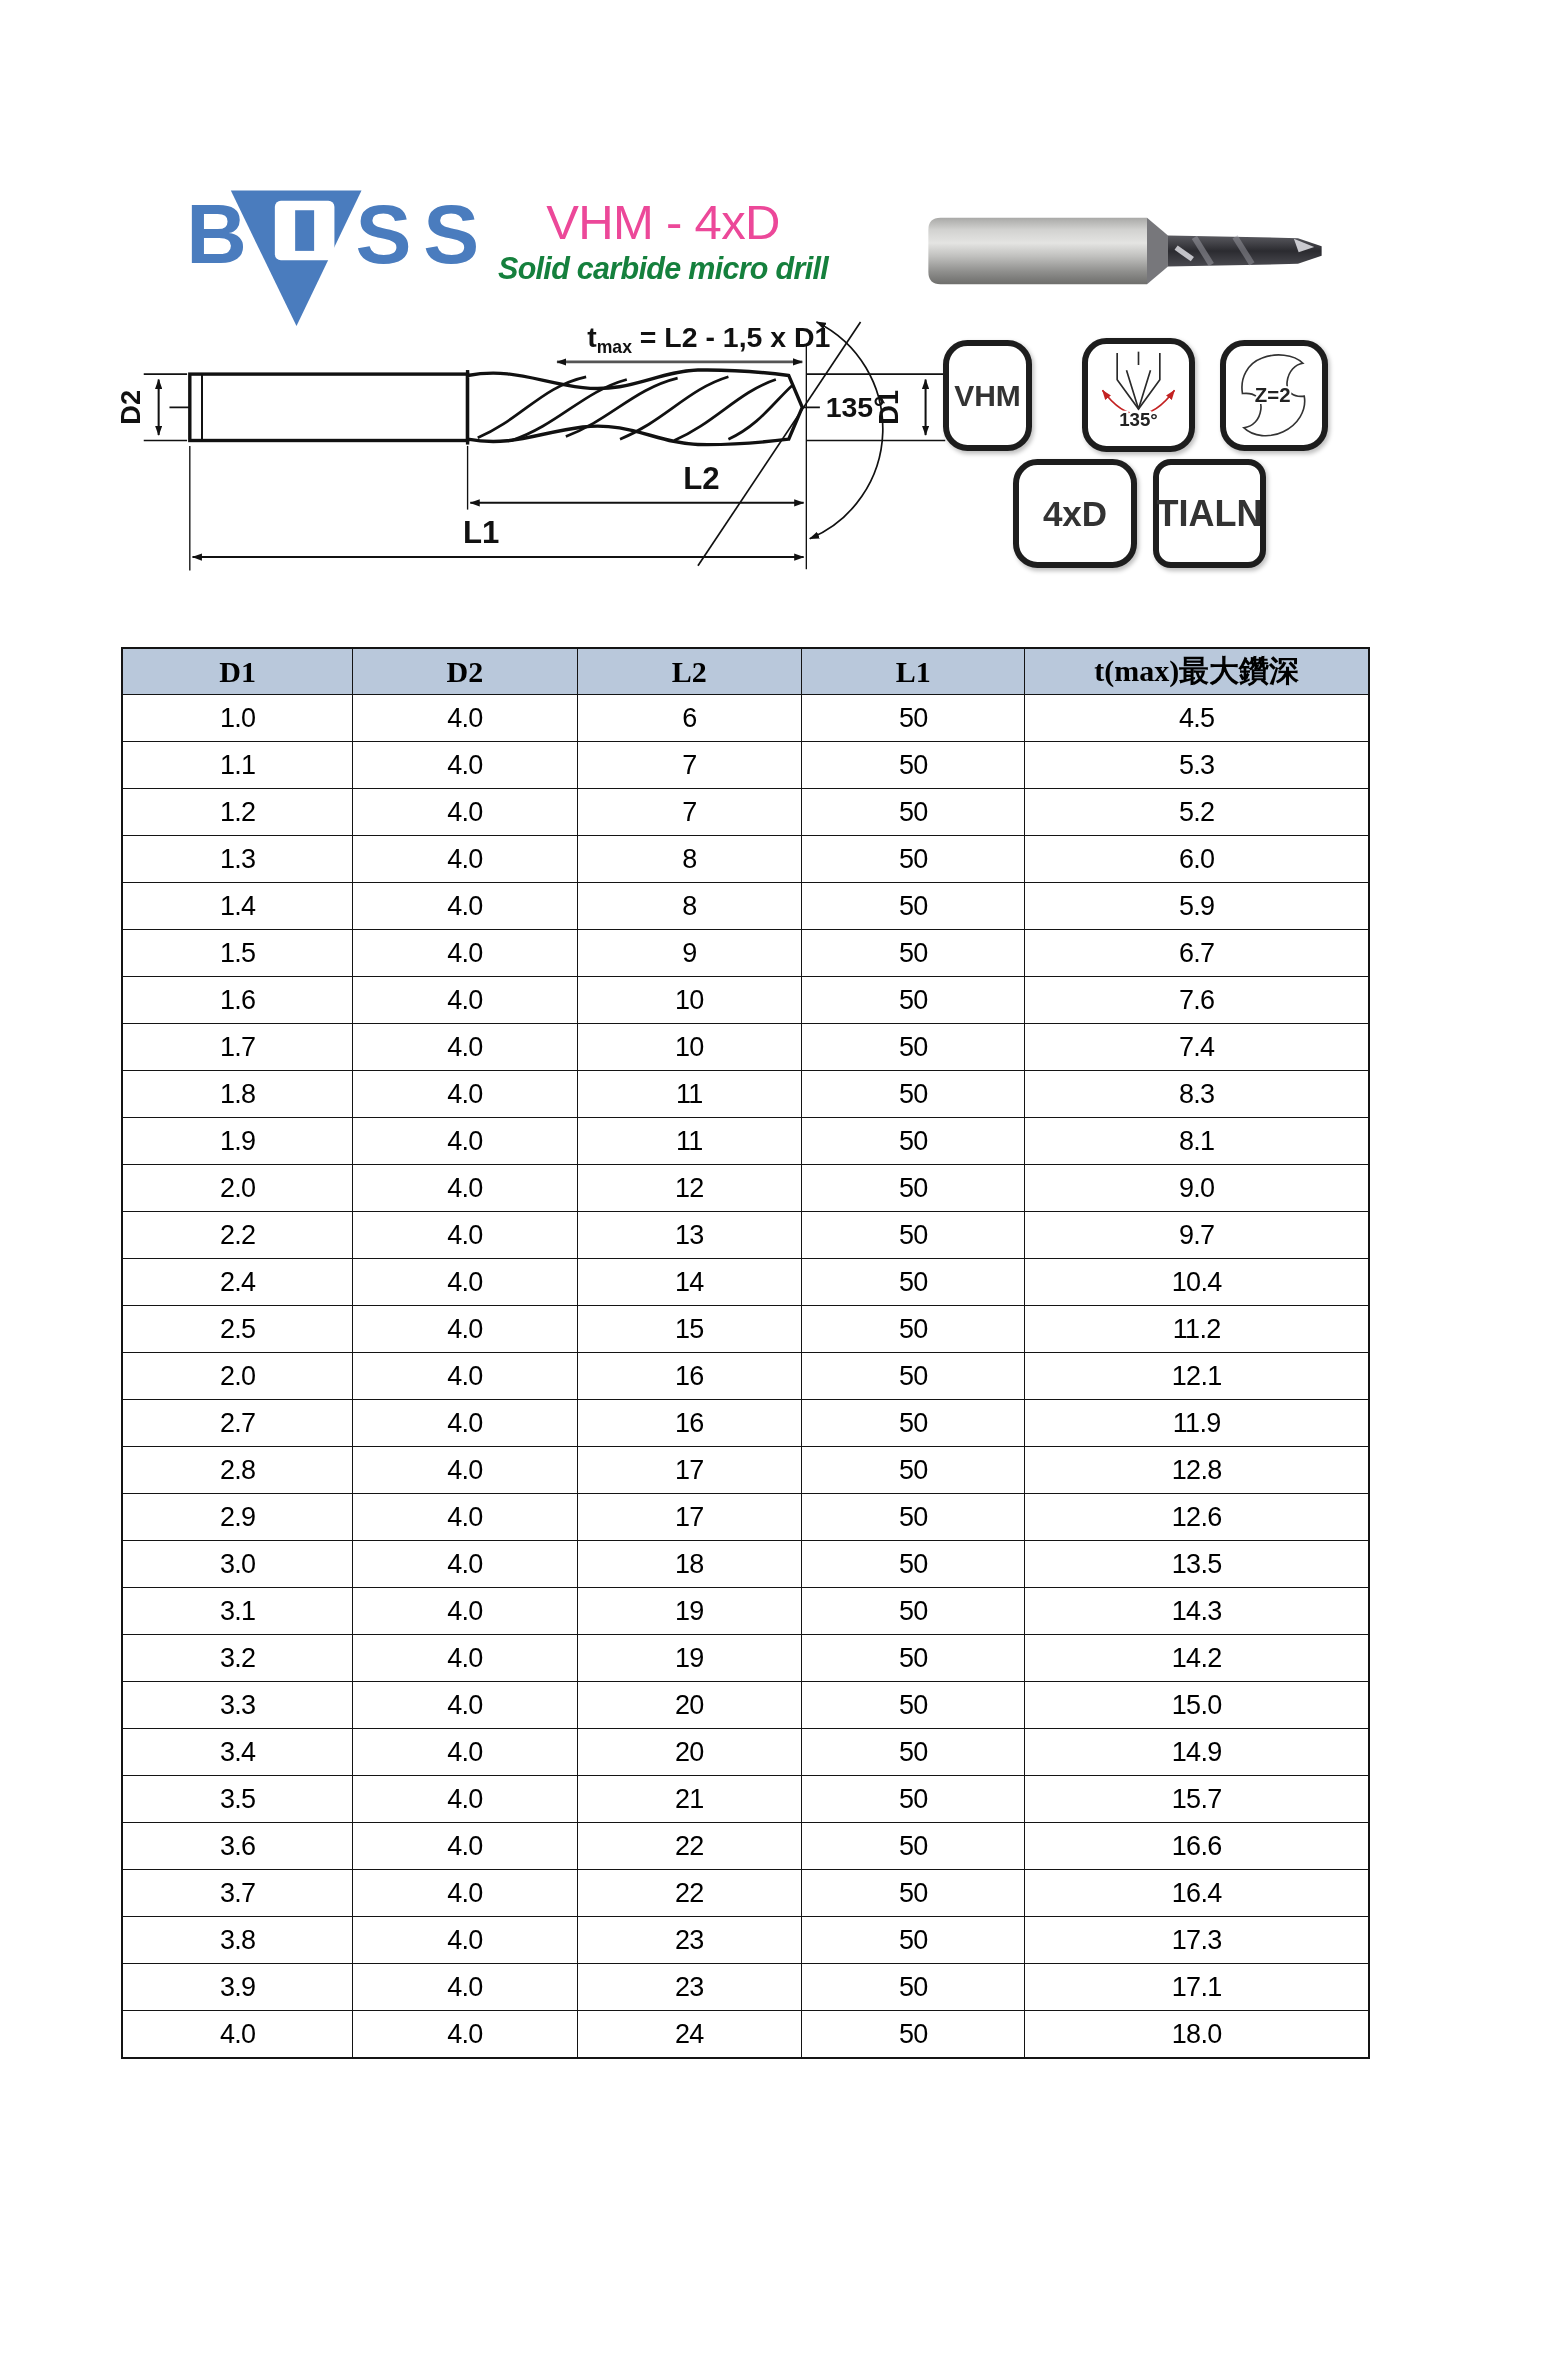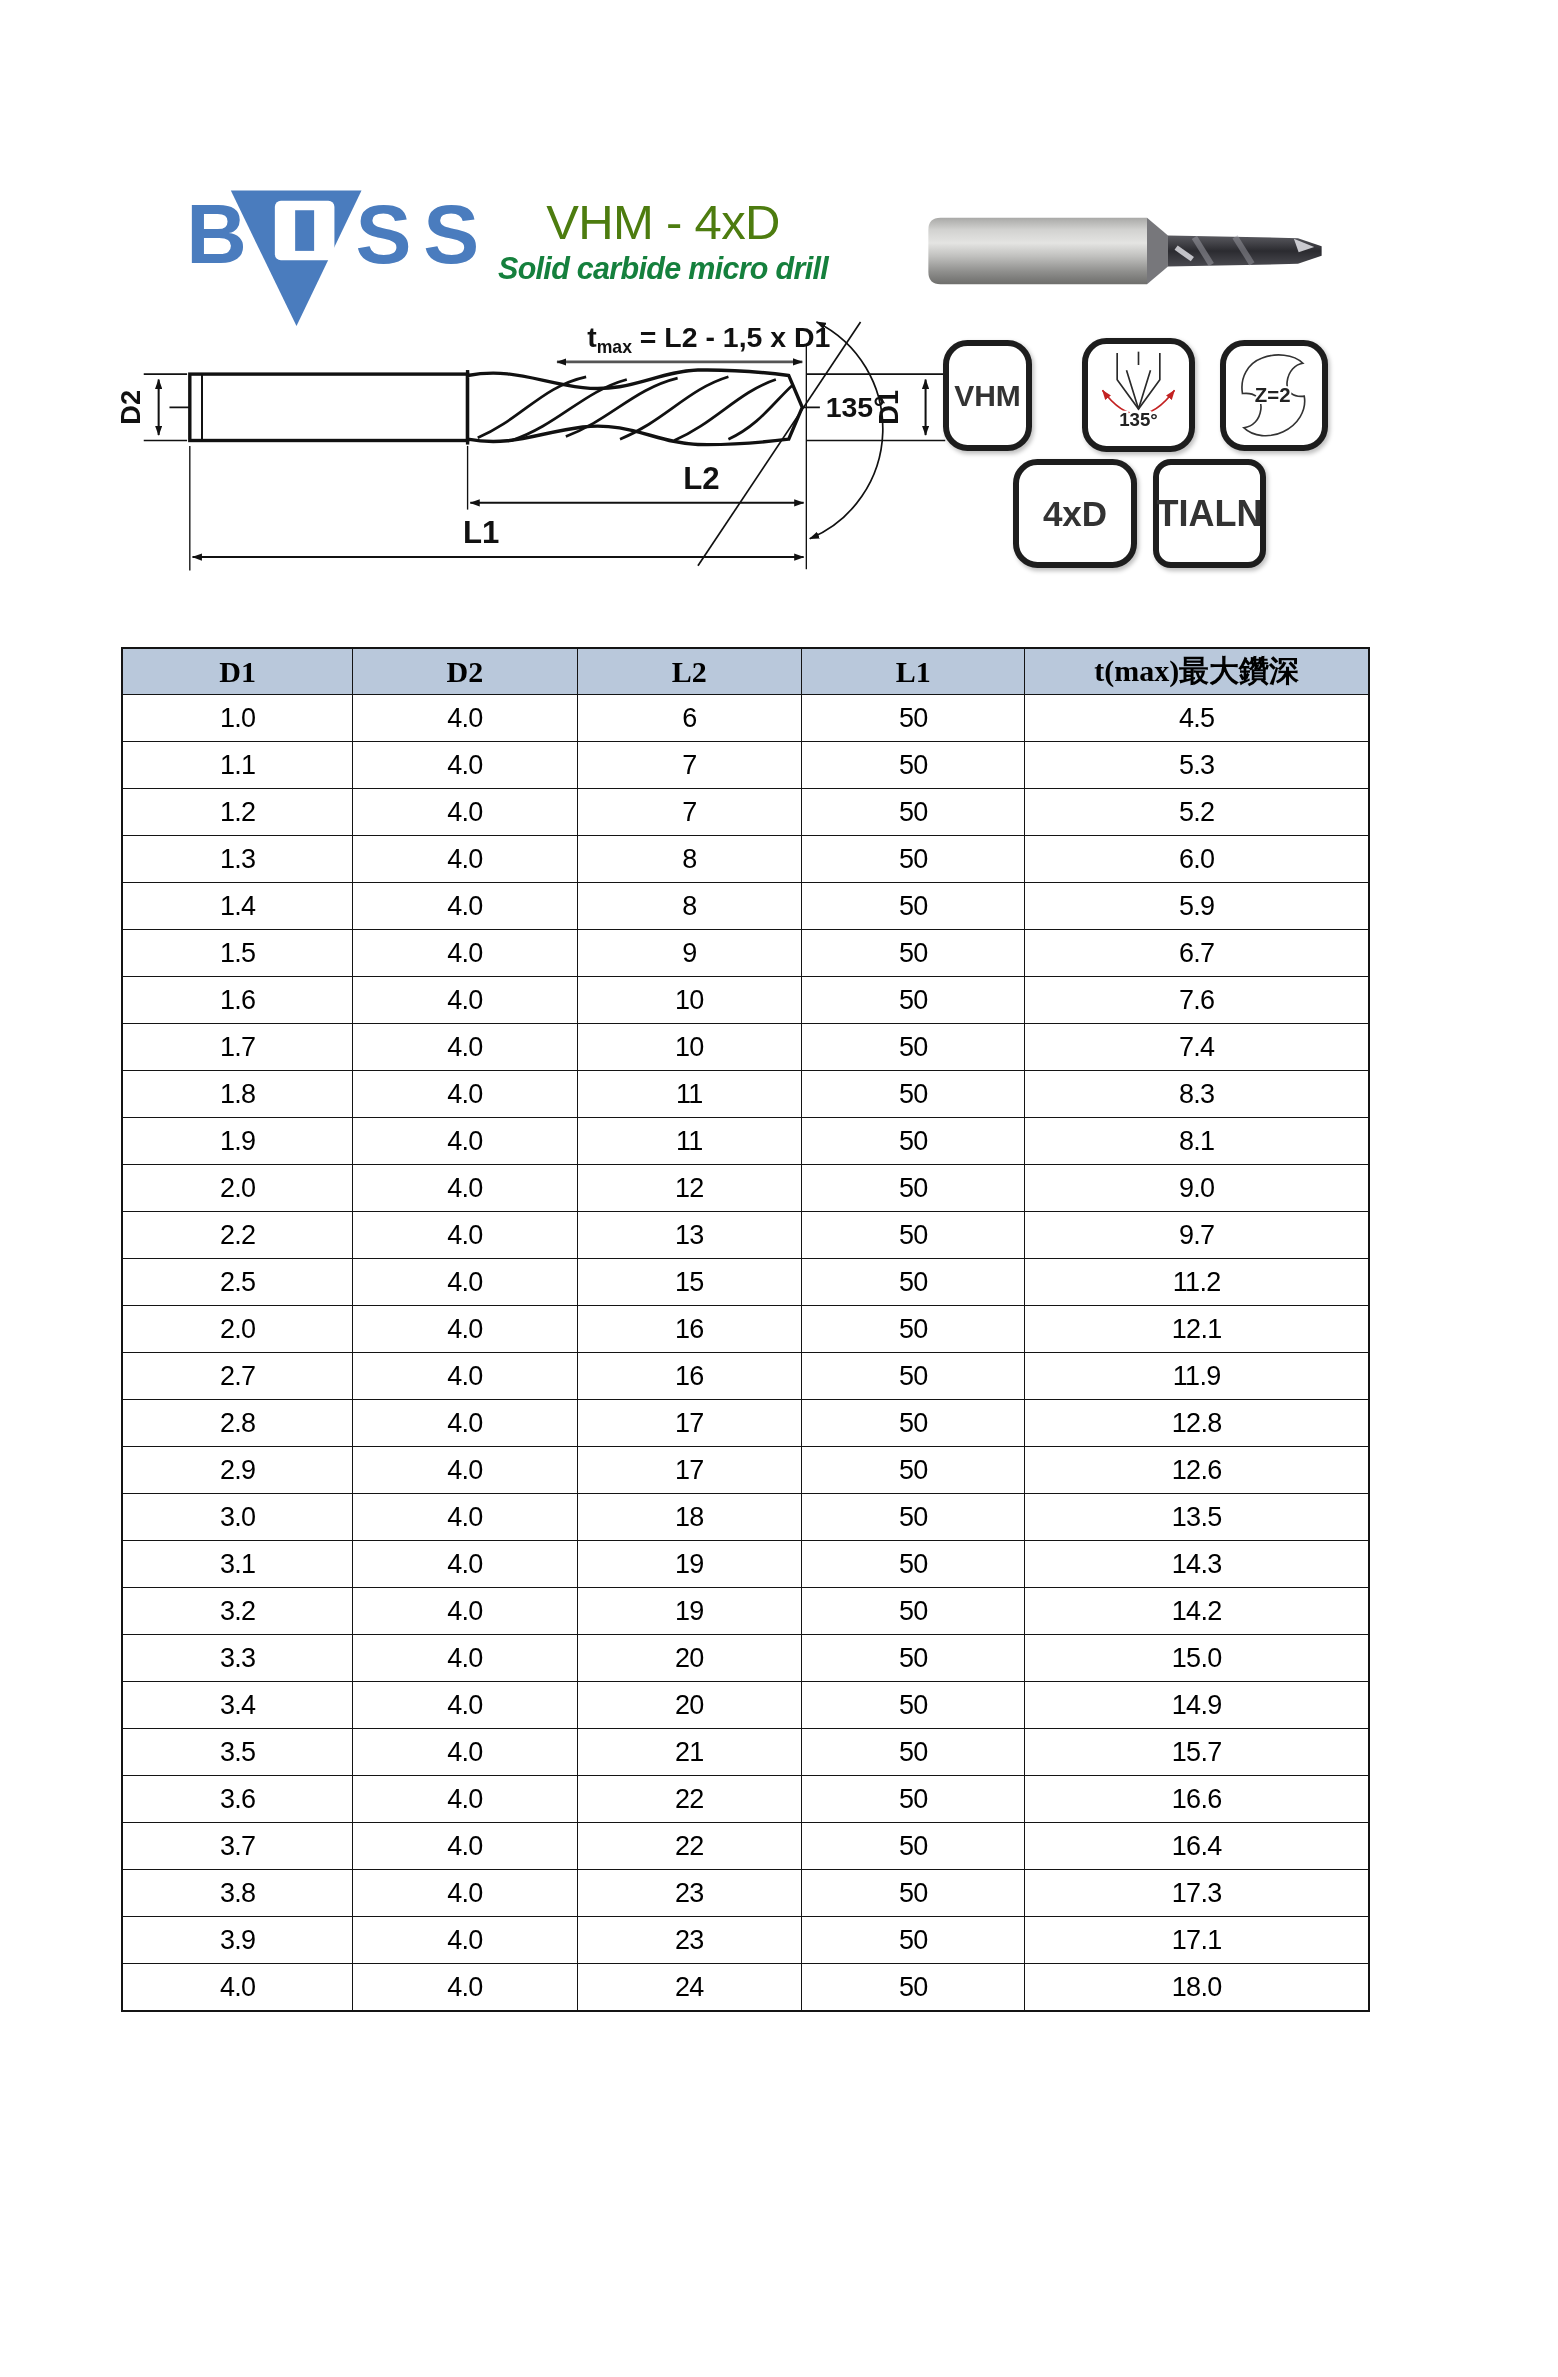--- a/index.html
+++ b/index.html
@@ -3,21 +3,21 @@
 <meta charset="utf-8">
 <style>
   html,body{margin:0;padding:0;}
   body{
     width:1558px;height:2377px;position:relative;background:#ffffff;
     font-family:"Liberation Sans",sans-serif;color:#000;
   }
   
   .logo{position:absolute;left:155px;top:187px;width:325px;height:144px;}
   .title-block{position:absolute;left:487px;top:198px;width:352px;text-align:center;}
-  .title{font-size:49px;line-height:49px;font-weight:400;letter-spacing:-0.7px;color:#4d7c0f;}
+  .title{font-size:49px;line-height:49px;font-weight:400;letter-spacing:-0.7px;color:#ec4899;}
   .subtitle{font-size:30.5px;line-height:35px;font-weight:bold;font-style:italic;color:#15803d;margin-top:4.1px;letter-spacing:-0.7px;}
   .drill-photo{position:absolute;left:927px;top:216px;width:396px;height:70px;}
   
   .tech-drawing{position:absolute;left:115px;top:305px;width:861px;height:271px;}
   .tech-drawing text{font-family:"Liberation Sans",sans-serif;font-weight:bold;fill:#111;}
   
   .badge{
     position:absolute;background:#fff;border:6.8px solid #1d1d1d;border-radius:24.4px;
     display:flex;align-items:center;justify-content:center;
     box-shadow:2px 2.7px 4.7px rgba(0,0,0,.25), inset 0.7px 0.7px 1.4px rgba(255,255,255,.8);
@@ -267,20 +267,27 @@
         <td>9.0</td>
       </tr>
       <tr>
         <td>2.2</td>
         <td>4.0</td>
         <td>13</td>
         <td>50</td>
         <td>9.7</td>
       </tr>
       <tr>
+        <td>2.4</td>
+        <td>4.0</td>
+        <td>14</td>
+        <td>50</td>
+        <td>10.4</td>
+      </tr>
+      <tr>
         <td>2.5</td>
         <td>4.0</td>
         <td>15</td>
         <td>50</td>
         <td>11.2</td>
       </tr>
       <tr>
         <td>2.0</td>
         <td>4.0</td>
         <td>16</td>

